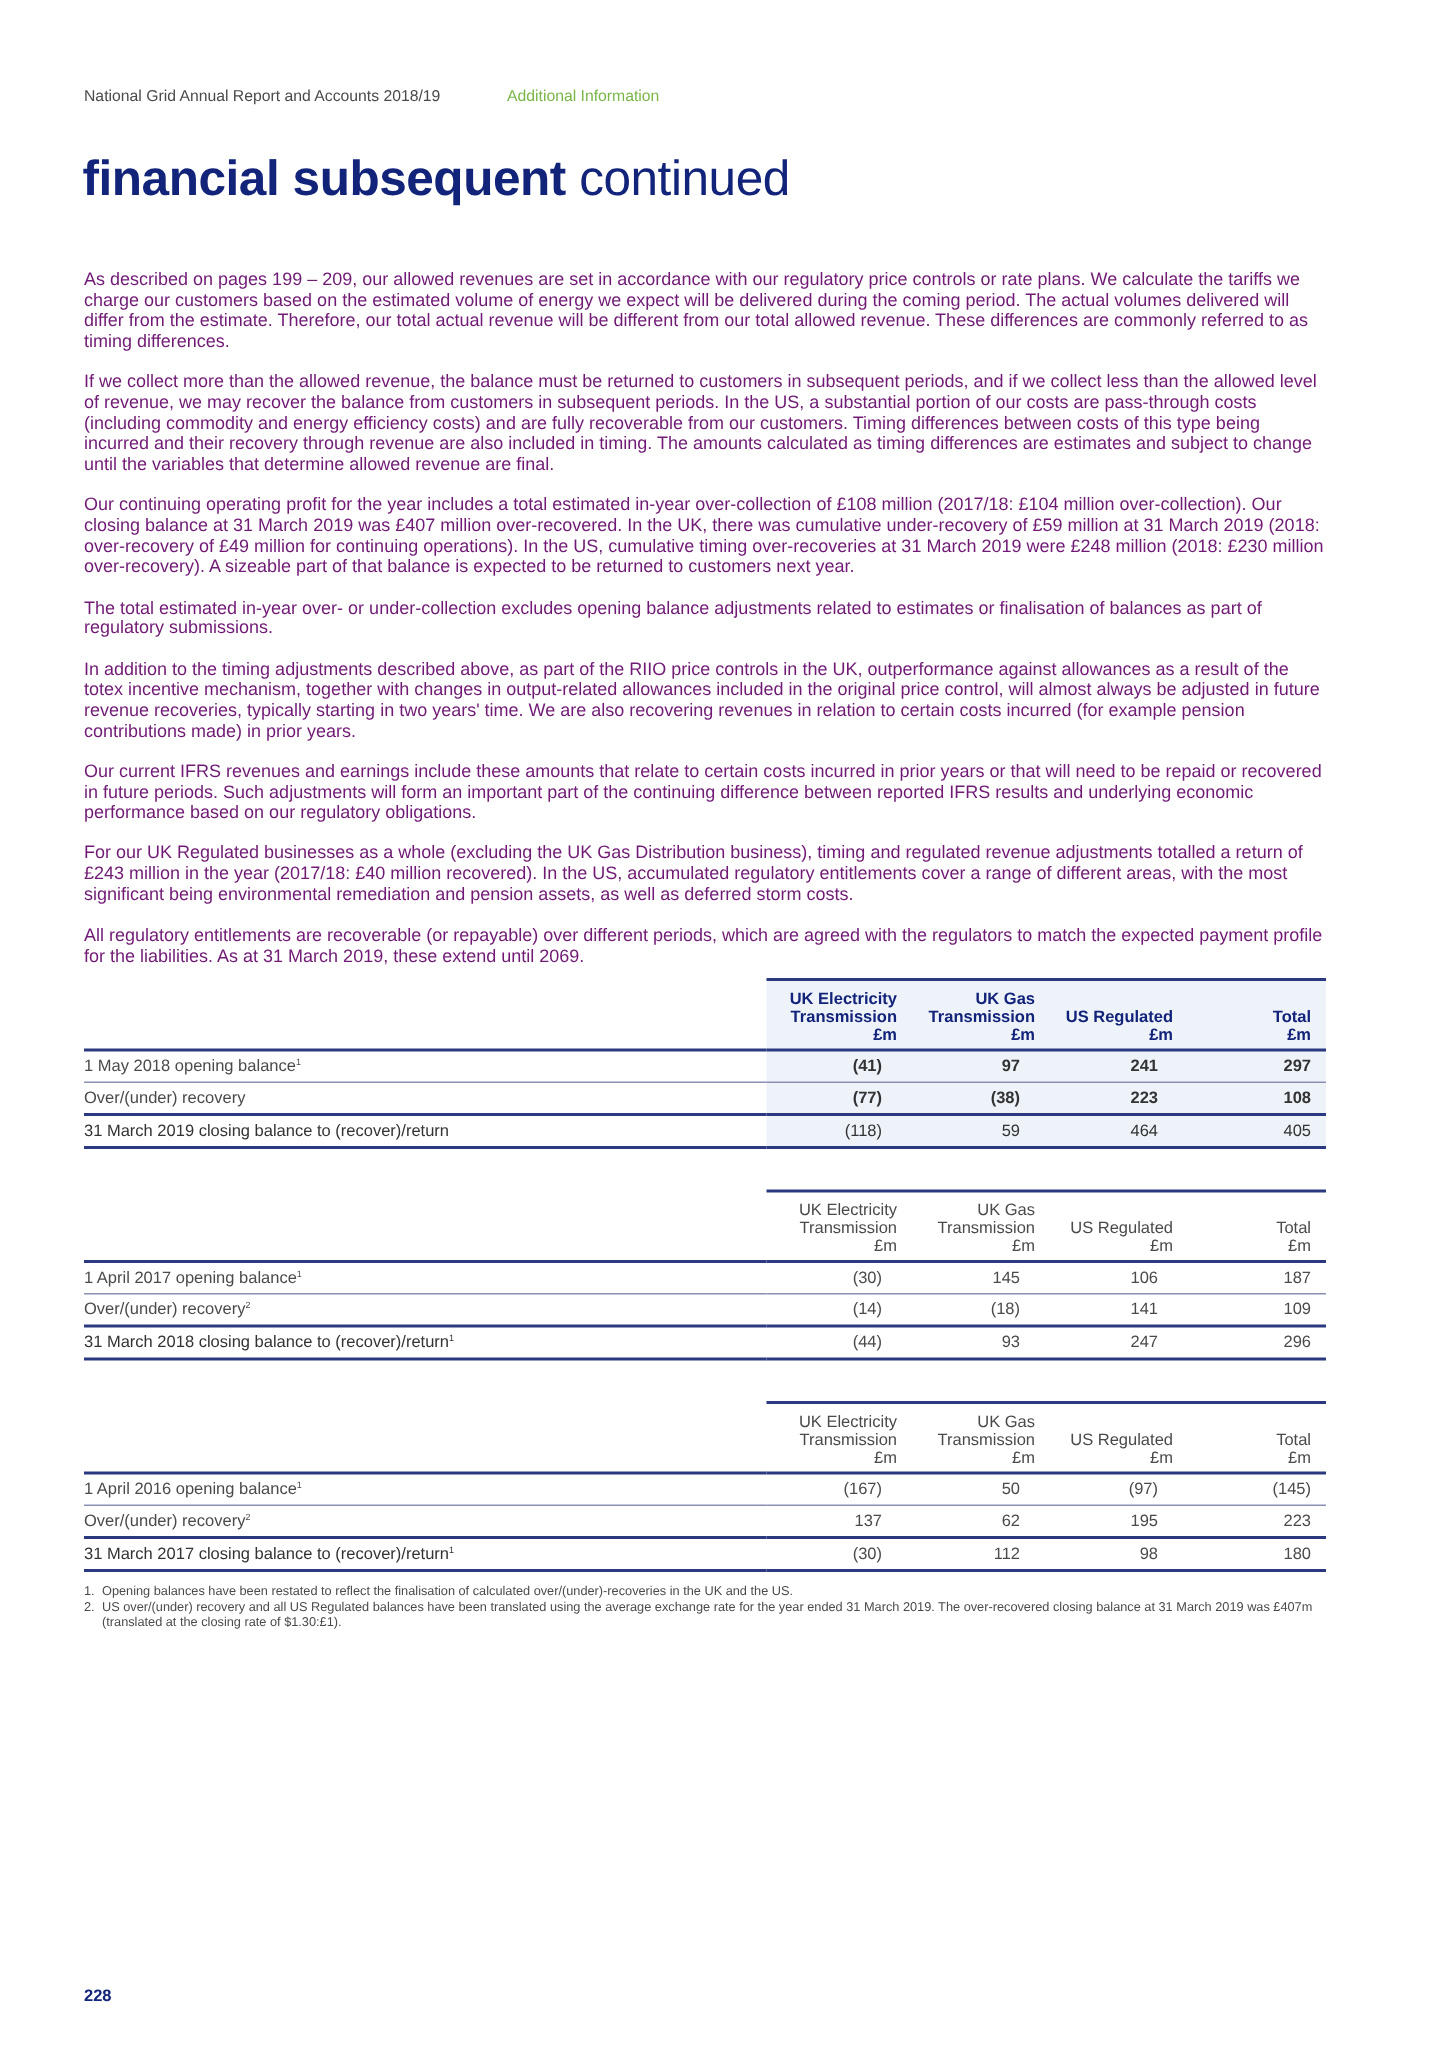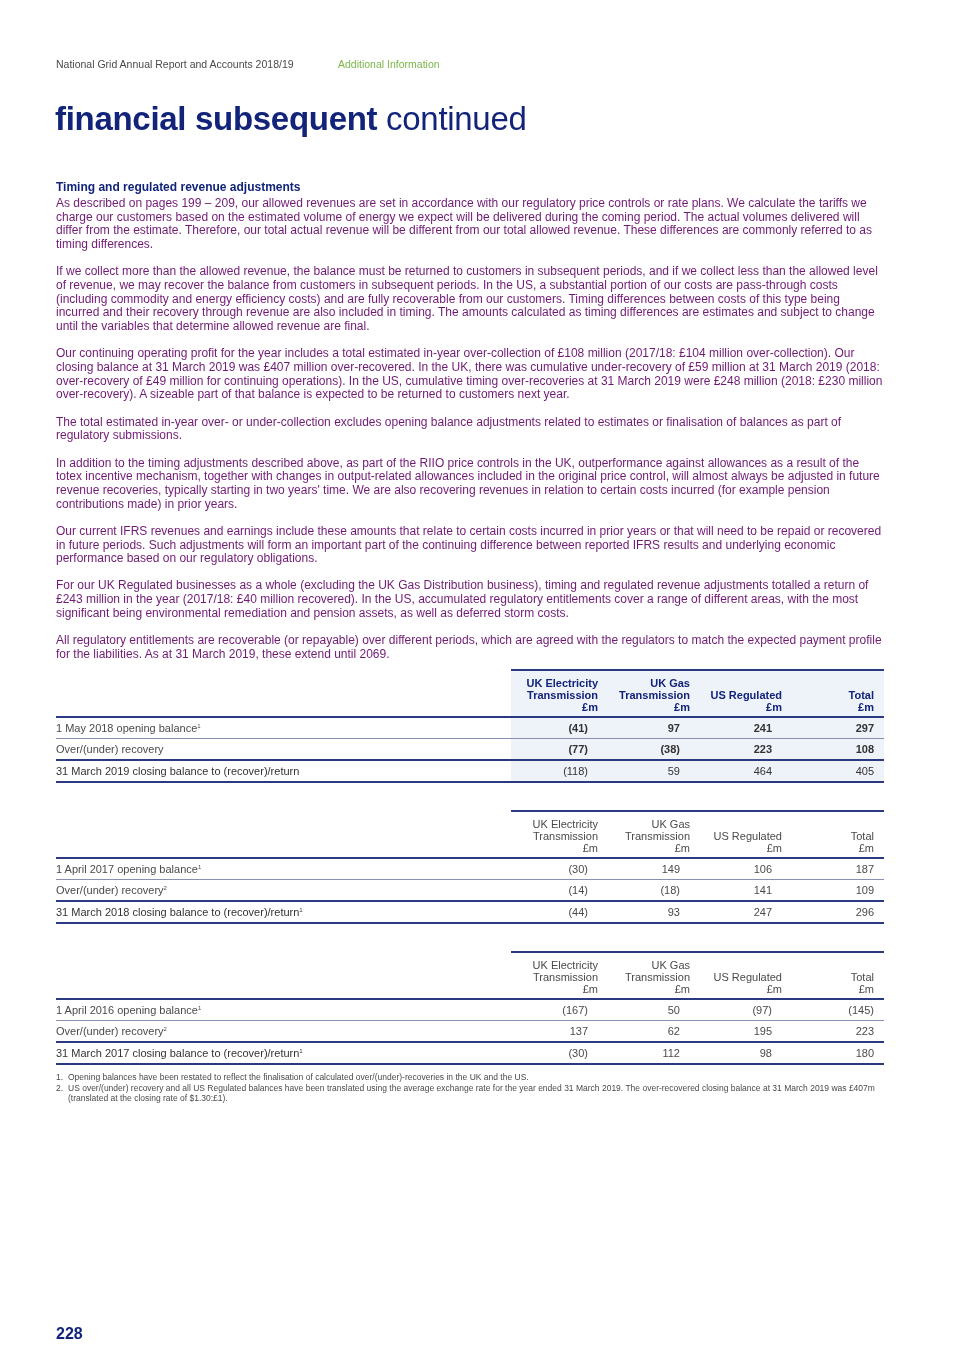--- a/index.html
+++ b/index.html
@@ -34,38 +34,37 @@
   table.fin tbody td.num.c4 { padding-right: 10px; }
   table.fin tbody tr.total td.label { color: #333; }
   table.current thead th, table.current tbody td.num { background: #eef2f9; font-weight: bold; color: #12237a; }
   table.current tbody td.num { color: #333; }
   table.current thead th.blank { background: transparent; }
   sup { font-size: 6px; vertical-align: 4px; line-height: 0; }
   .gap { height: 27px; }
   .footnotes { margin-top: 7px; font-size: 8.5px; line-height: 10.5px; color: #4a4a4a; }
   .footnotes .fn { display: flex; }
   .footnotes .fn .n { width: 12px; flex: none; }
-  .page-number { position: absolute; top: 1325px; left: 56px; font-size: 16px; font-weight: bold; color: #12237a; }
+  .page-number { position: absolute; top: 1325px; left: 56px; font-size: 11px; font-weight: bold; color: #12237a; }
 </style>
 </head>
 <body>
 
 <div class="running-header">
   <span class="report">National Grid Annual Report and Accounts 2018/19</span>
   <span class="section">Additional Information</span>
 </div>
 
 <h1 class="page-title">
   <br>
   <span>financial subsequent</span>
   <span class="cont">continued</span>
 </h1>
 
 <div class="content">
-  <h2 class="section-heading">Timing and regulated revenue adjustments</h2>
   <p class="body-para">As described on pages 199 – 209, our allowed revenues are set in accordance with our regulatory price controls or rate plans. We calculate the tariffs we charge our customers based on the estimated volume of energy we expect will be delivered during the coming period. The actual volumes delivered will differ from the estimate. Therefore, our total actual revenue will be different from our total allowed revenue. These differences are commonly referred to as timing differences.</p>
   <p class="body-para">If we collect more than the allowed revenue, the balance must be returned to customers in subsequent periods, and if we collect less than the allowed level of revenue, we may recover the balance from customers in subsequent periods. In the US, a substantial portion of our costs are pass-through costs (including commodity and energy efficiency costs) and are fully recoverable from our customers. Timing differences between costs of this type being incurred and their recovery through revenue are also included in timing. The amounts calculated as timing differences are estimates and subject to change until the variables that determine allowed revenue are final.</p>
   <p class="body-para">Our continuing operating profit for the year includes a total estimated in-year over-collection of £108 million (2017/18: £104 million over-collection). Our closing balance at 31 March 2019 was £407 million over-recovered. In the UK, there was cumulative under-recovery of £59 million at 31 March 2019 (2018: over-recovery of £49 million for continuing operations). In the US, cumulative timing over-recoveries at 31 March 2019 were £248 million (2018: £230 million over-recovery). A sizeable part of that balance is expected to be returned to customers next year.</p>
   <p class="body-para">The total estimated in-year over- or under-collection excludes opening balance adjustments related to estimates or finalisation of balances as part of regulatory submissions.</p>
   <p class="body-para">In addition to the timing adjustments described above, as part of the RIIO price controls in the UK, outperformance against allowances as a result of the totex incentive mechanism, together with changes in output-related allowances included in the original price control, will almost always be adjusted in future revenue recoveries, typically starting in two years' time. We are also recovering revenues in relation to certain costs incurred (for example pension contributions made) in prior years.</p>
   <p class="body-para">Our current IFRS revenues and earnings include these amounts that relate to certain costs incurred in prior years or that will need to be repaid or recovered in future periods. Such adjustments will form an important part of the continuing difference between reported IFRS results and underlying economic performance based on our regulatory obligations.</p>
   <p class="body-para">For our UK Regulated businesses as a whole (excluding the UK Gas Distribution business), timing and regulated revenue adjustments totalled a return of £243 million in the year (2017/18: £40 million recovered). In the US, accumulated regulatory entitlements cover a range of different areas, with the most significant being environmental remediation and pension assets, as well as deferred storm costs.</p>
   <p class="body-para" style="margin-bottom:8px">All regulatory entitlements are recoverable (or repayable) over different periods, which are agreed with the regulators to match the expected payment profile for the liabilities. As at 31 March 2019, these extend until 2069.</p>
 
   <table class="fin current">
@@ -112,21 +111,21 @@
         <th class="c1"><span>UK Electricity</span><br><span>Transmission</span><br><span>£m</span></th>
         <th class="c2"><span>UK Gas</span><br><span>Transmission</span><br><span>£m</span></th>
         <th class="c3"><span>US Regulated</span><br><span>£m</span></th>
         <th class="c4"><span>Total</span><br><span>£m</span></th>
       </tr>
     </thead>
     <tbody>
       <tr class="first">
         <td class="label"><span>1 April 2017 opening balance</span><sup>1</sup></td>
         <td class="num">(30)</td>
-        <td class="num">149</td>
+        <td class="num">145</td>
         <td class="num">106</td>
         <td class="num c4">187</td>
       </tr>
       <tr>
         <td class="label"><span>Over/(under) recovery</span><sup>2</sup></td>
         <td class="num">(14)</td>
         <td class="num">(18)</td>
         <td class="num">141</td>
         <td class="num c4">109</td>
       </tr>

